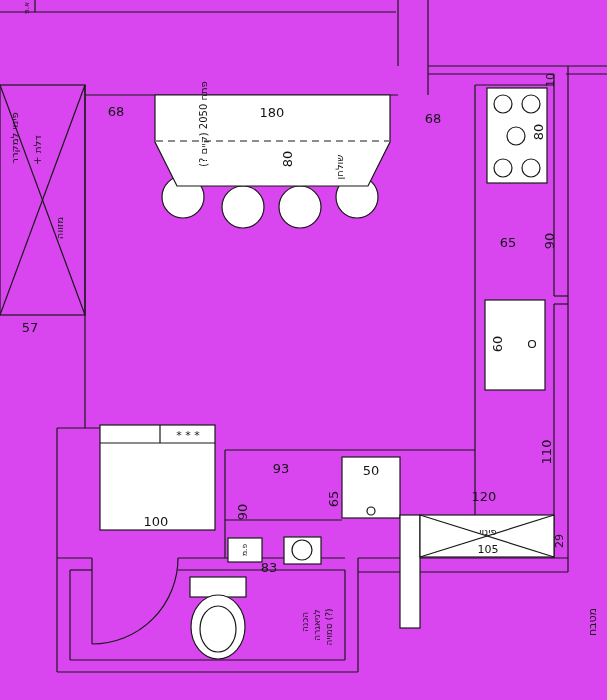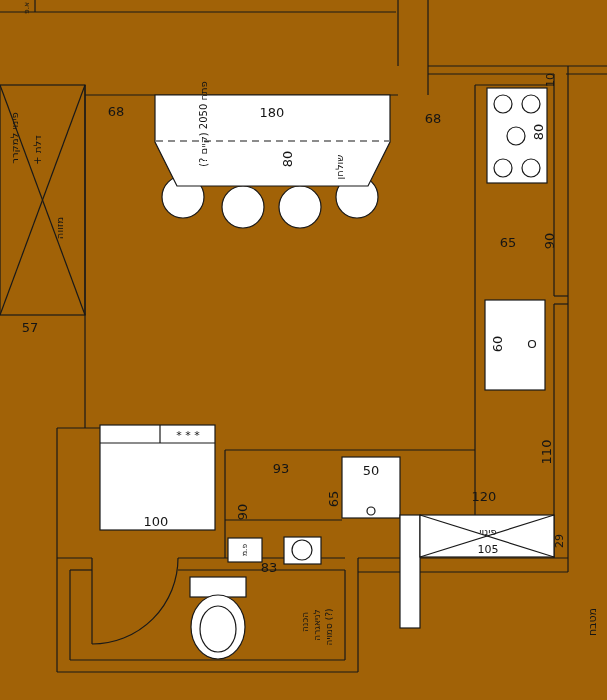--- a/index.html
+++ b/index.html
@@ -1,16 +1,16 @@
 <!DOCTYPE html>
 <html><head>
 <meta charset="utf-8">
 <style>
   html,body{margin:0;padding:0;background:#ffffff;}
-  .plan-wrap{position:relative;width:607px;height:700px;background:#a16207;overflow:hidden;}
+  .plan-wrap{position:relative;width:607px;height:700px;background:#d946ef;overflow:hidden;}
   svg{display:block;}
   text{font-family:"DejaVu Sans",sans-serif;fill:#151515;text-anchor:middle;dominant-baseline:central;}
   .dim{font-size:13px;}
   .dim-s{font-size:11px;}
   .note{font-size:10px;}
   .note-s{font-size:9px;}
   .tiny{font-size:7.5px;}
   .stroke{stroke:#191919;stroke-width:1.2;fill:none;}
   .fill-white{fill:#ffffff;}
 </style>

